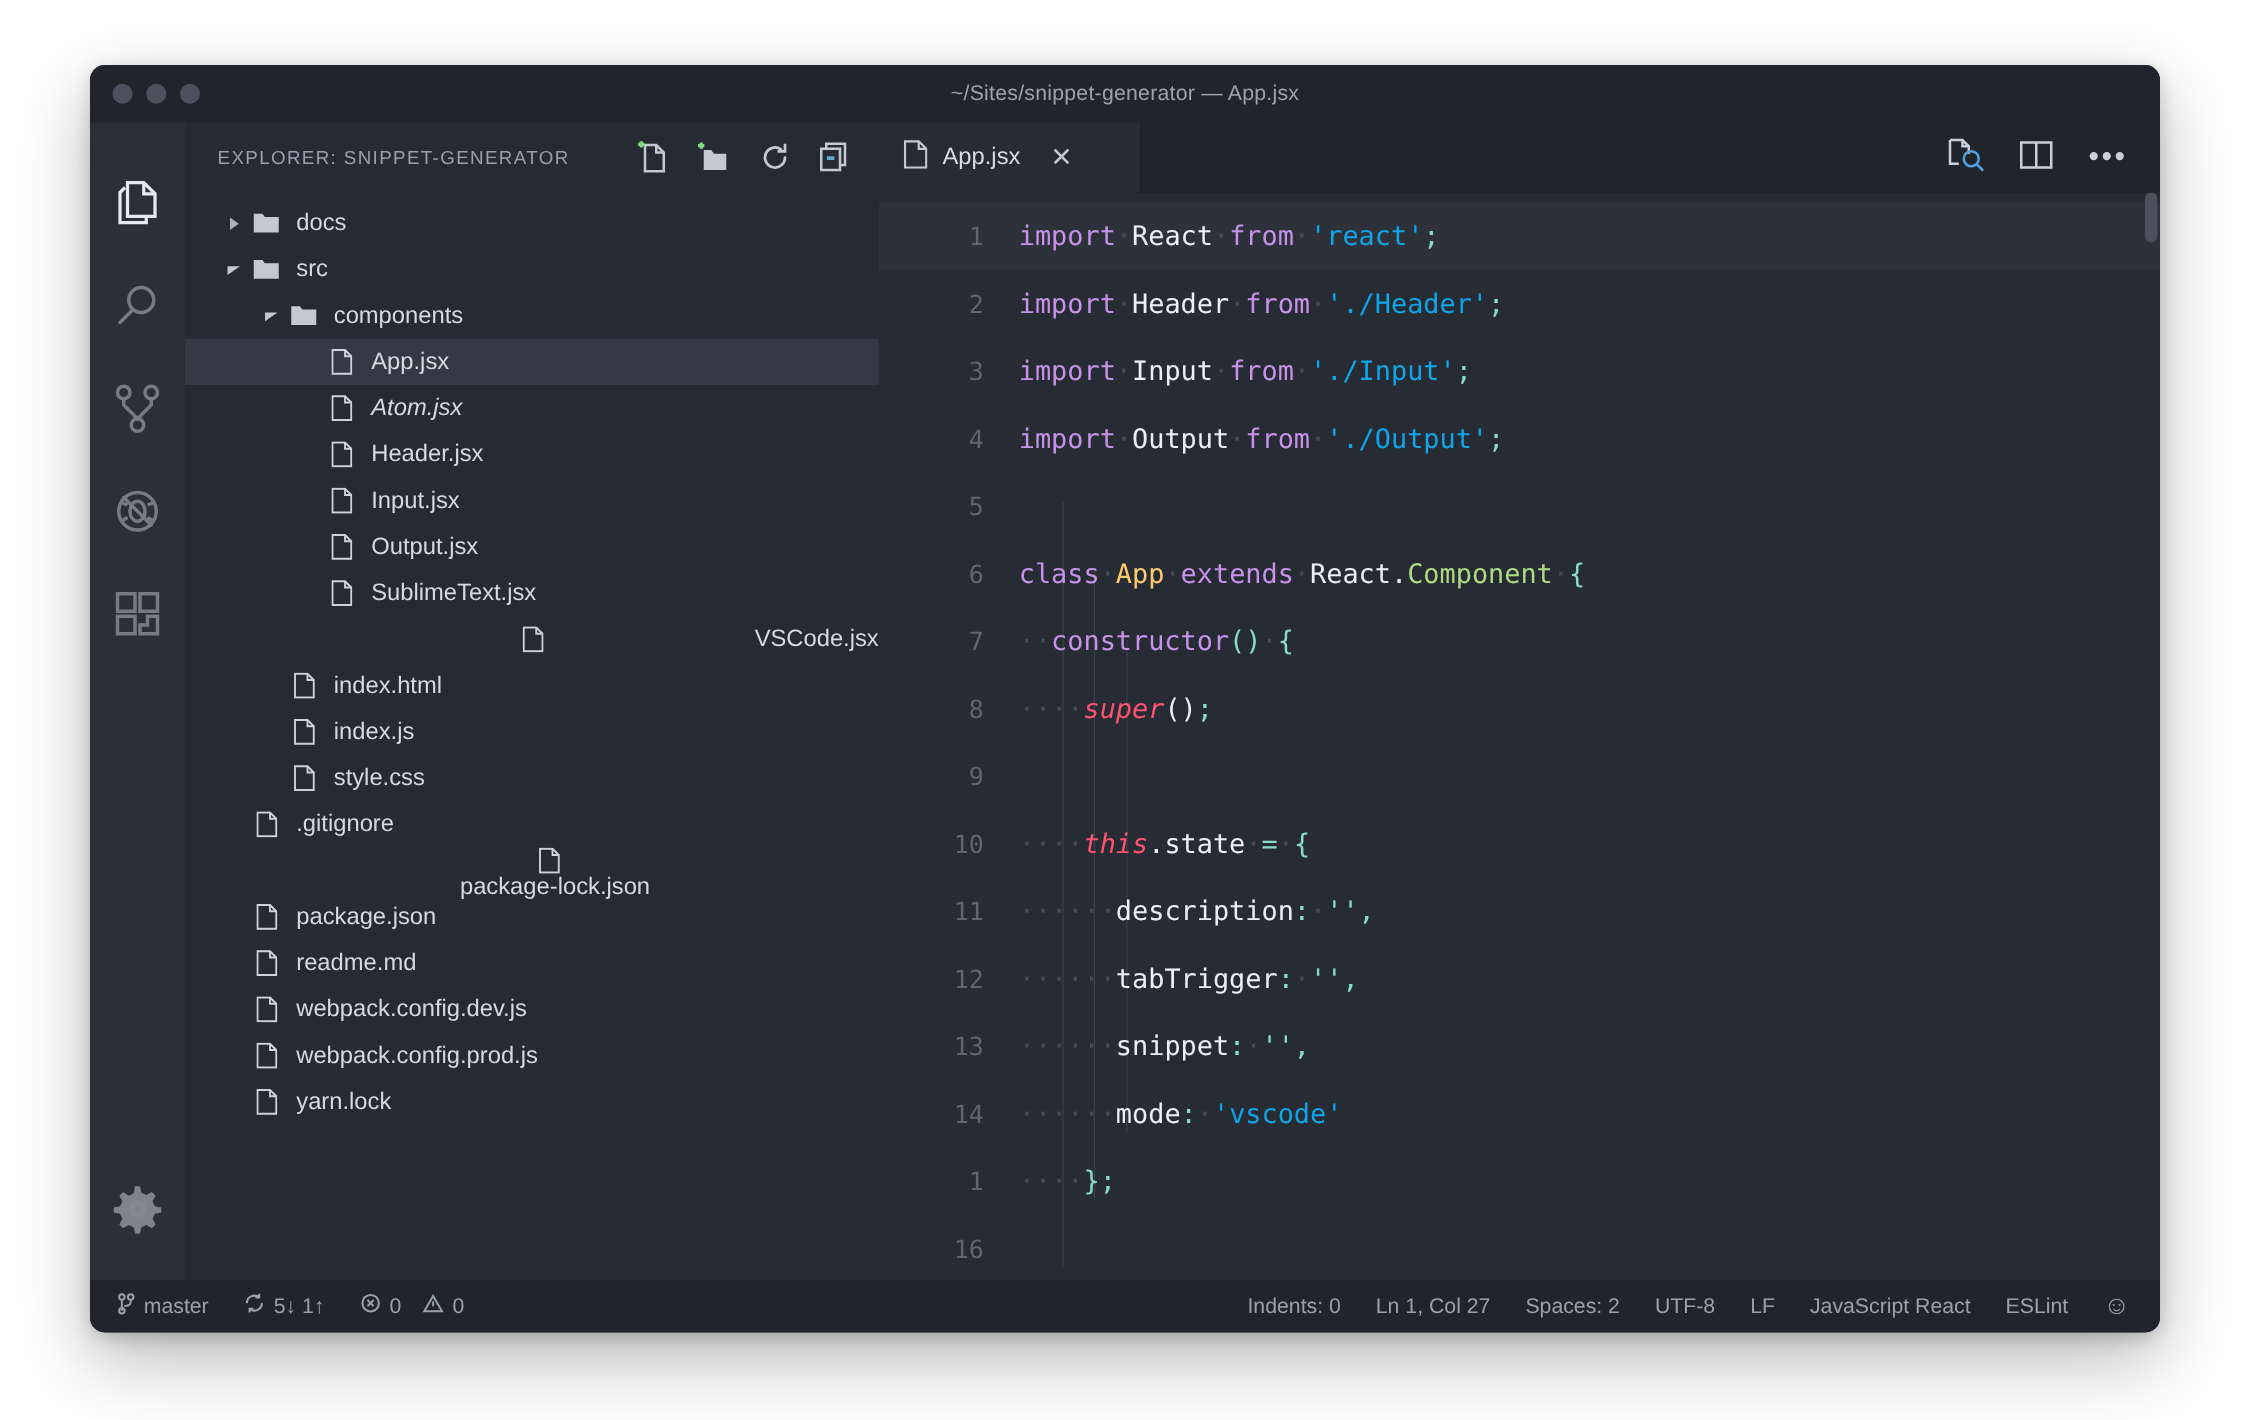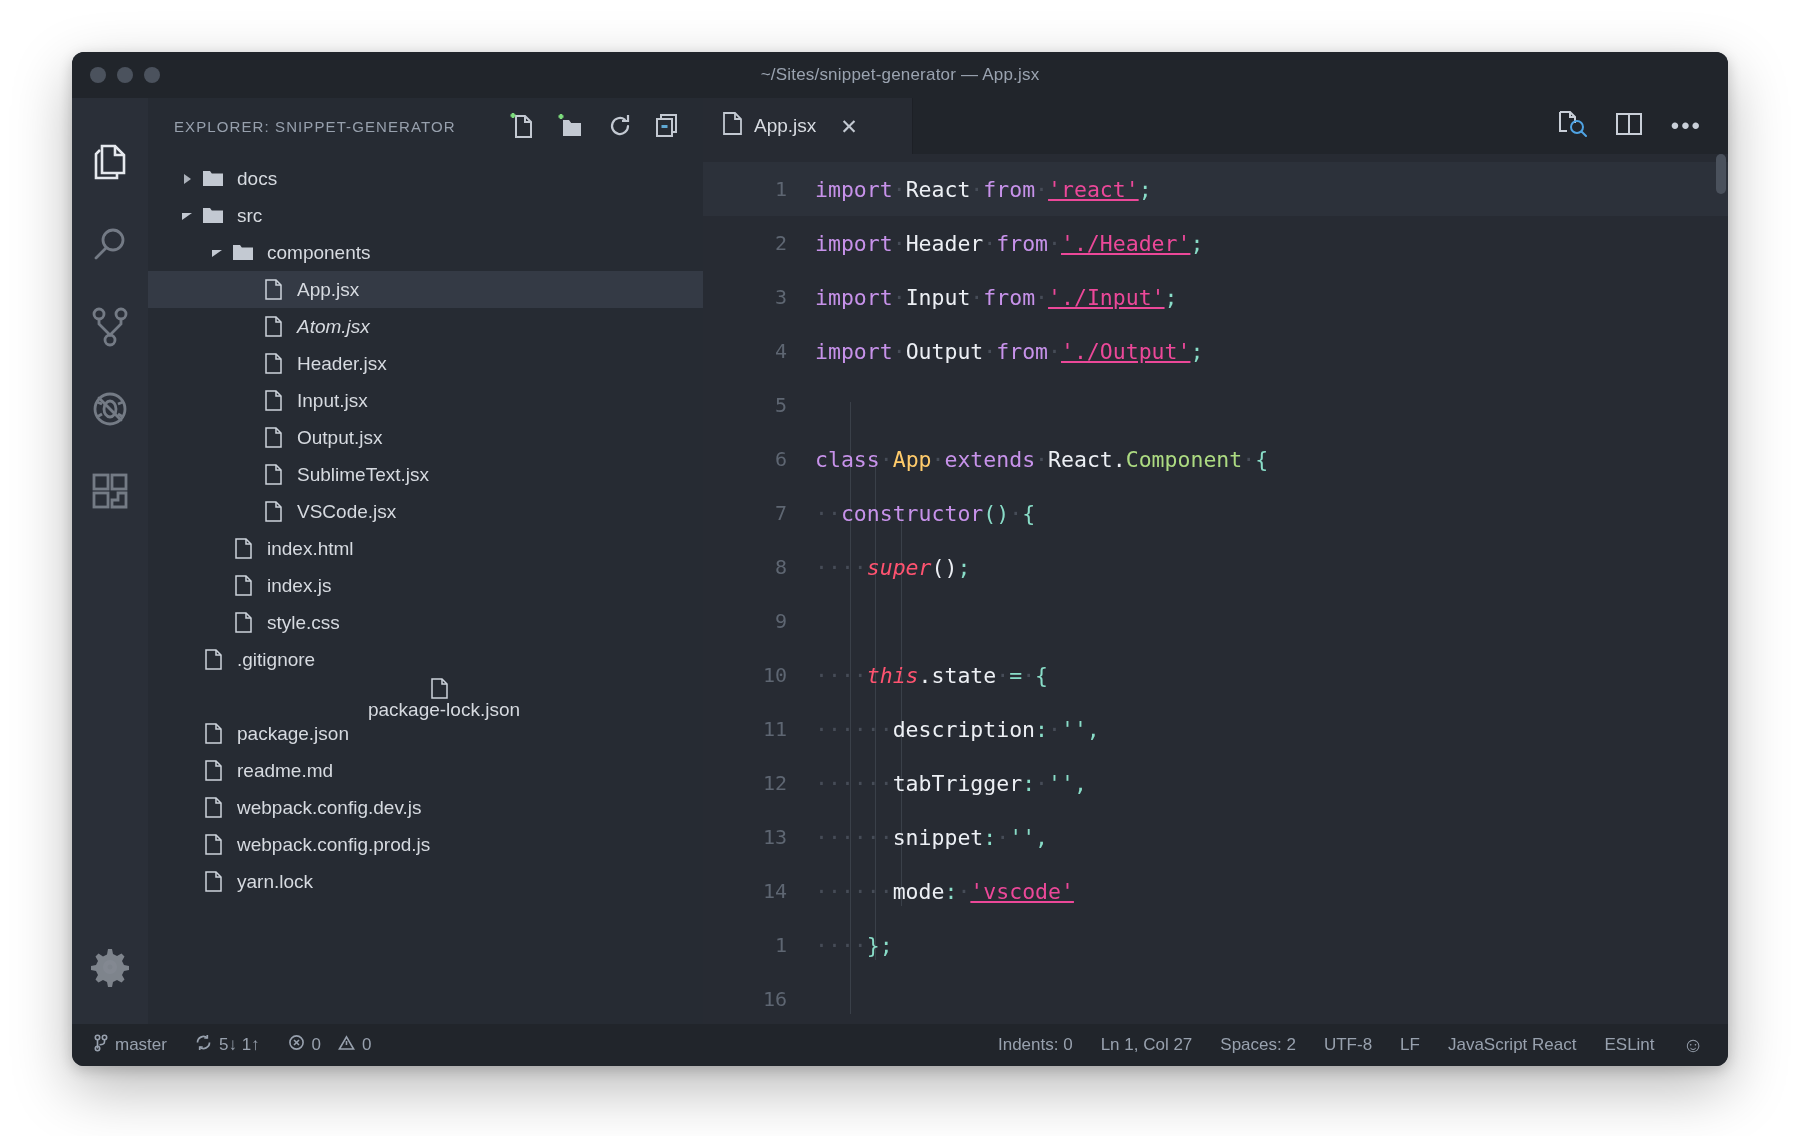--- a/index.html
+++ b/index.html
@@ -126,21 +126,21 @@
   }
   .ctext { white-space: pre; color: #d7dae0; position: relative; }
 
   
   .guides { position: absolute; left: 112px; top: 8px; bottom: 0; pointer-events: none; }
   .guide { position: absolute; top: 0; bottom: 10px; width: 1px; background: #3a4049; }
 
   
   .kw   { color: #c792ea; }
   .id   { color: #eceff4; margin-top: 16px; }
-  .str  { color: #ec4899; text-decoration: underline; }
+  .str  { color: #0ea5e9; }
   .str2 { color: #89ddc8; }
   .cls  { color: #ffcb6b; }
   .fn   { color: #c792ea; }
   .punc { color: #89ddc8; }
   .this { color: #ff5370; font-style: italic; }
   .prop { color: #eceff4; }
   .grn  { color: #addb82; }
   .ws   { color: #464c57; }
   .op   { color: #89ddc8; }
 
@@ -376,21 +376,21 @@
             <div class="row" style="padding-left: 88px;">
               <span class="twisty"></span>
               <span class="ficon">
                 <svg width="17" height="21" viewBox="0 0 17 21" fill="none" stroke="#cdd3db" stroke-width="1.5">
                   <path d="M1 1h10l5 5v14H1z"></path>
                   <path d="M11 1v5h5"></path>
                 </svg>
               </span>
               <span class="rlabel">SublimeText.jsx</span>
             </div>
-            <div class="row" style="padding-left: 88px;">
+            <div class="row" style="padding-left: 88px; justify-content: space-between;">
               <span class="twisty"></span>
               <span class="ficon">
                 <svg width="17" height="21" viewBox="0 0 17 21" fill="none" stroke="#cdd3db" stroke-width="1.5">
                   <path d="M1 1h10l5 5v14H1z"></path>
                   <path d="M11 1v5h5"></path>
                 </svg>
               </span>
               <span class="rlabel">VSCode.jsx</span>
             </div>
             <div class="row" style="padding-left: 58px;">

